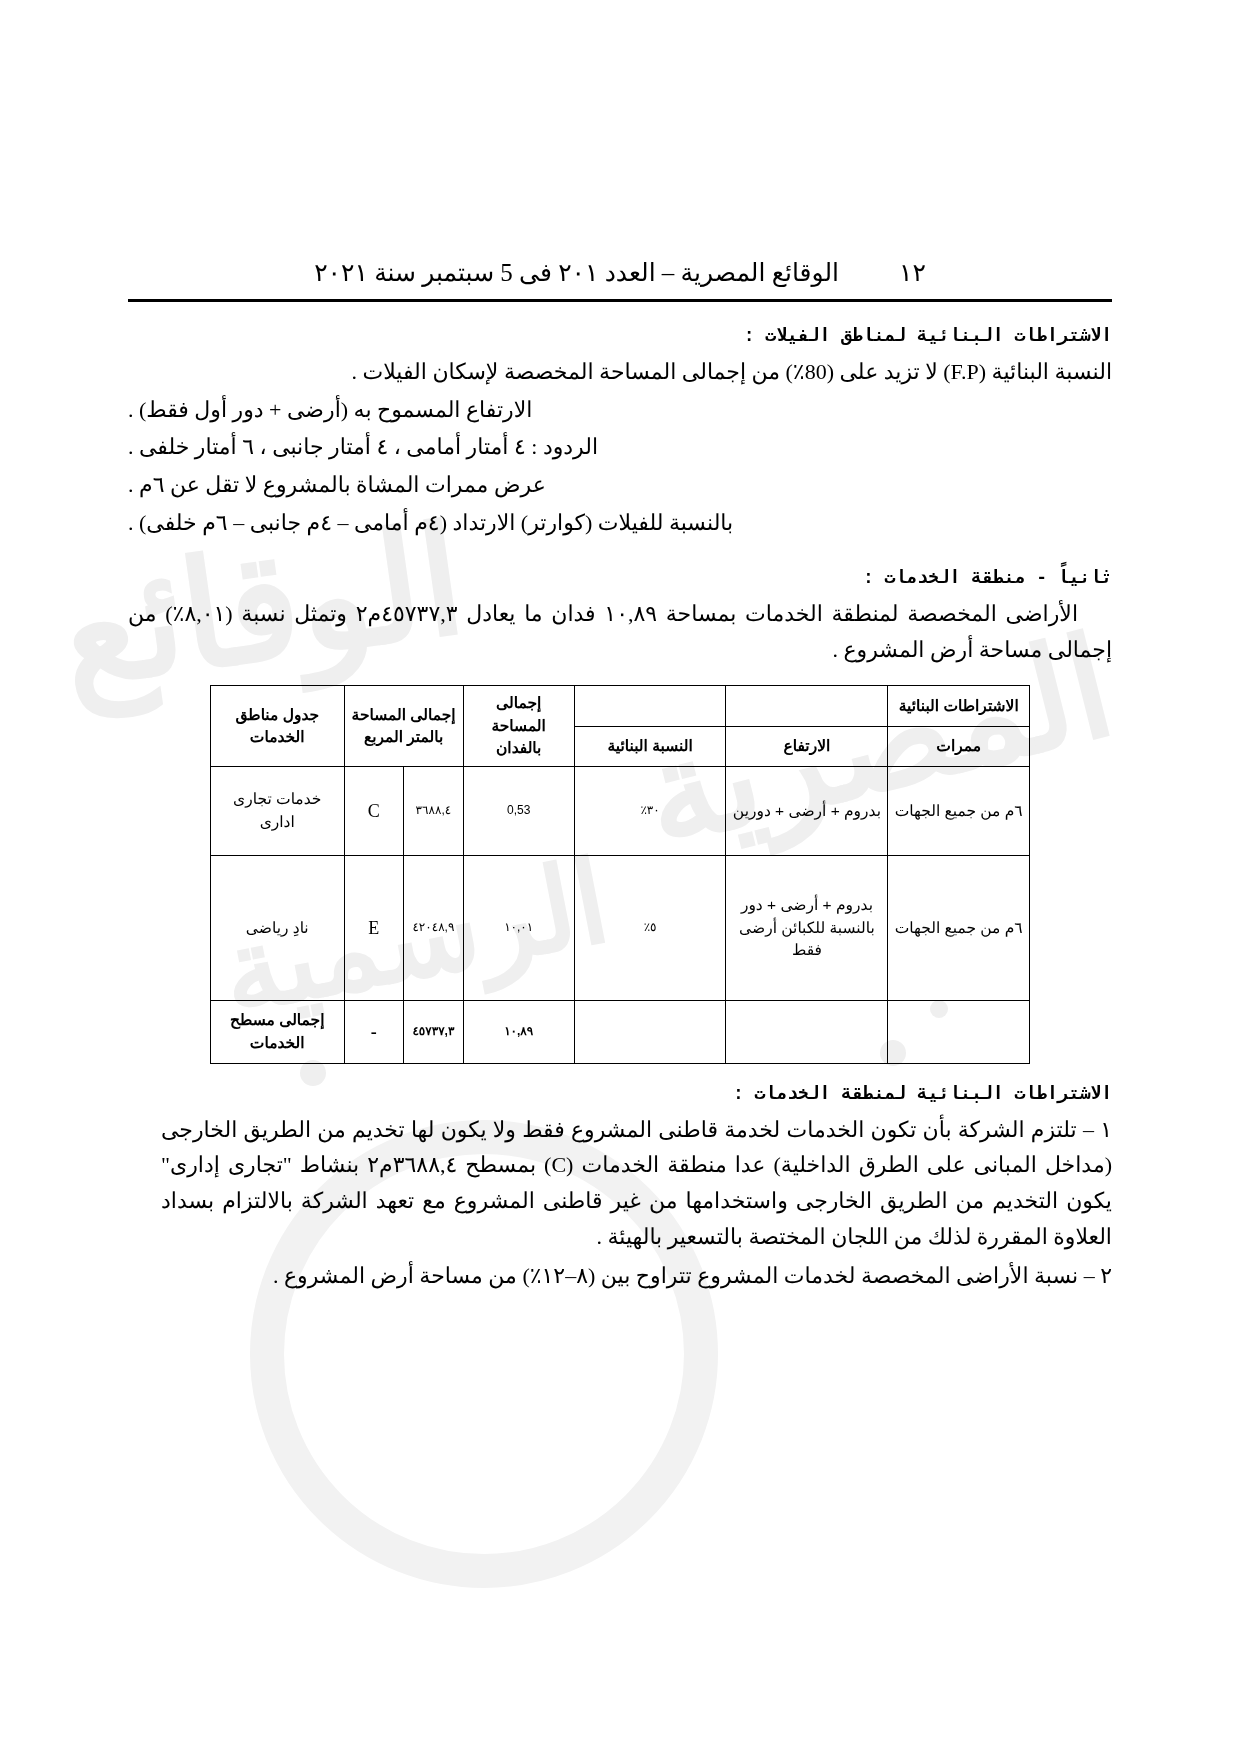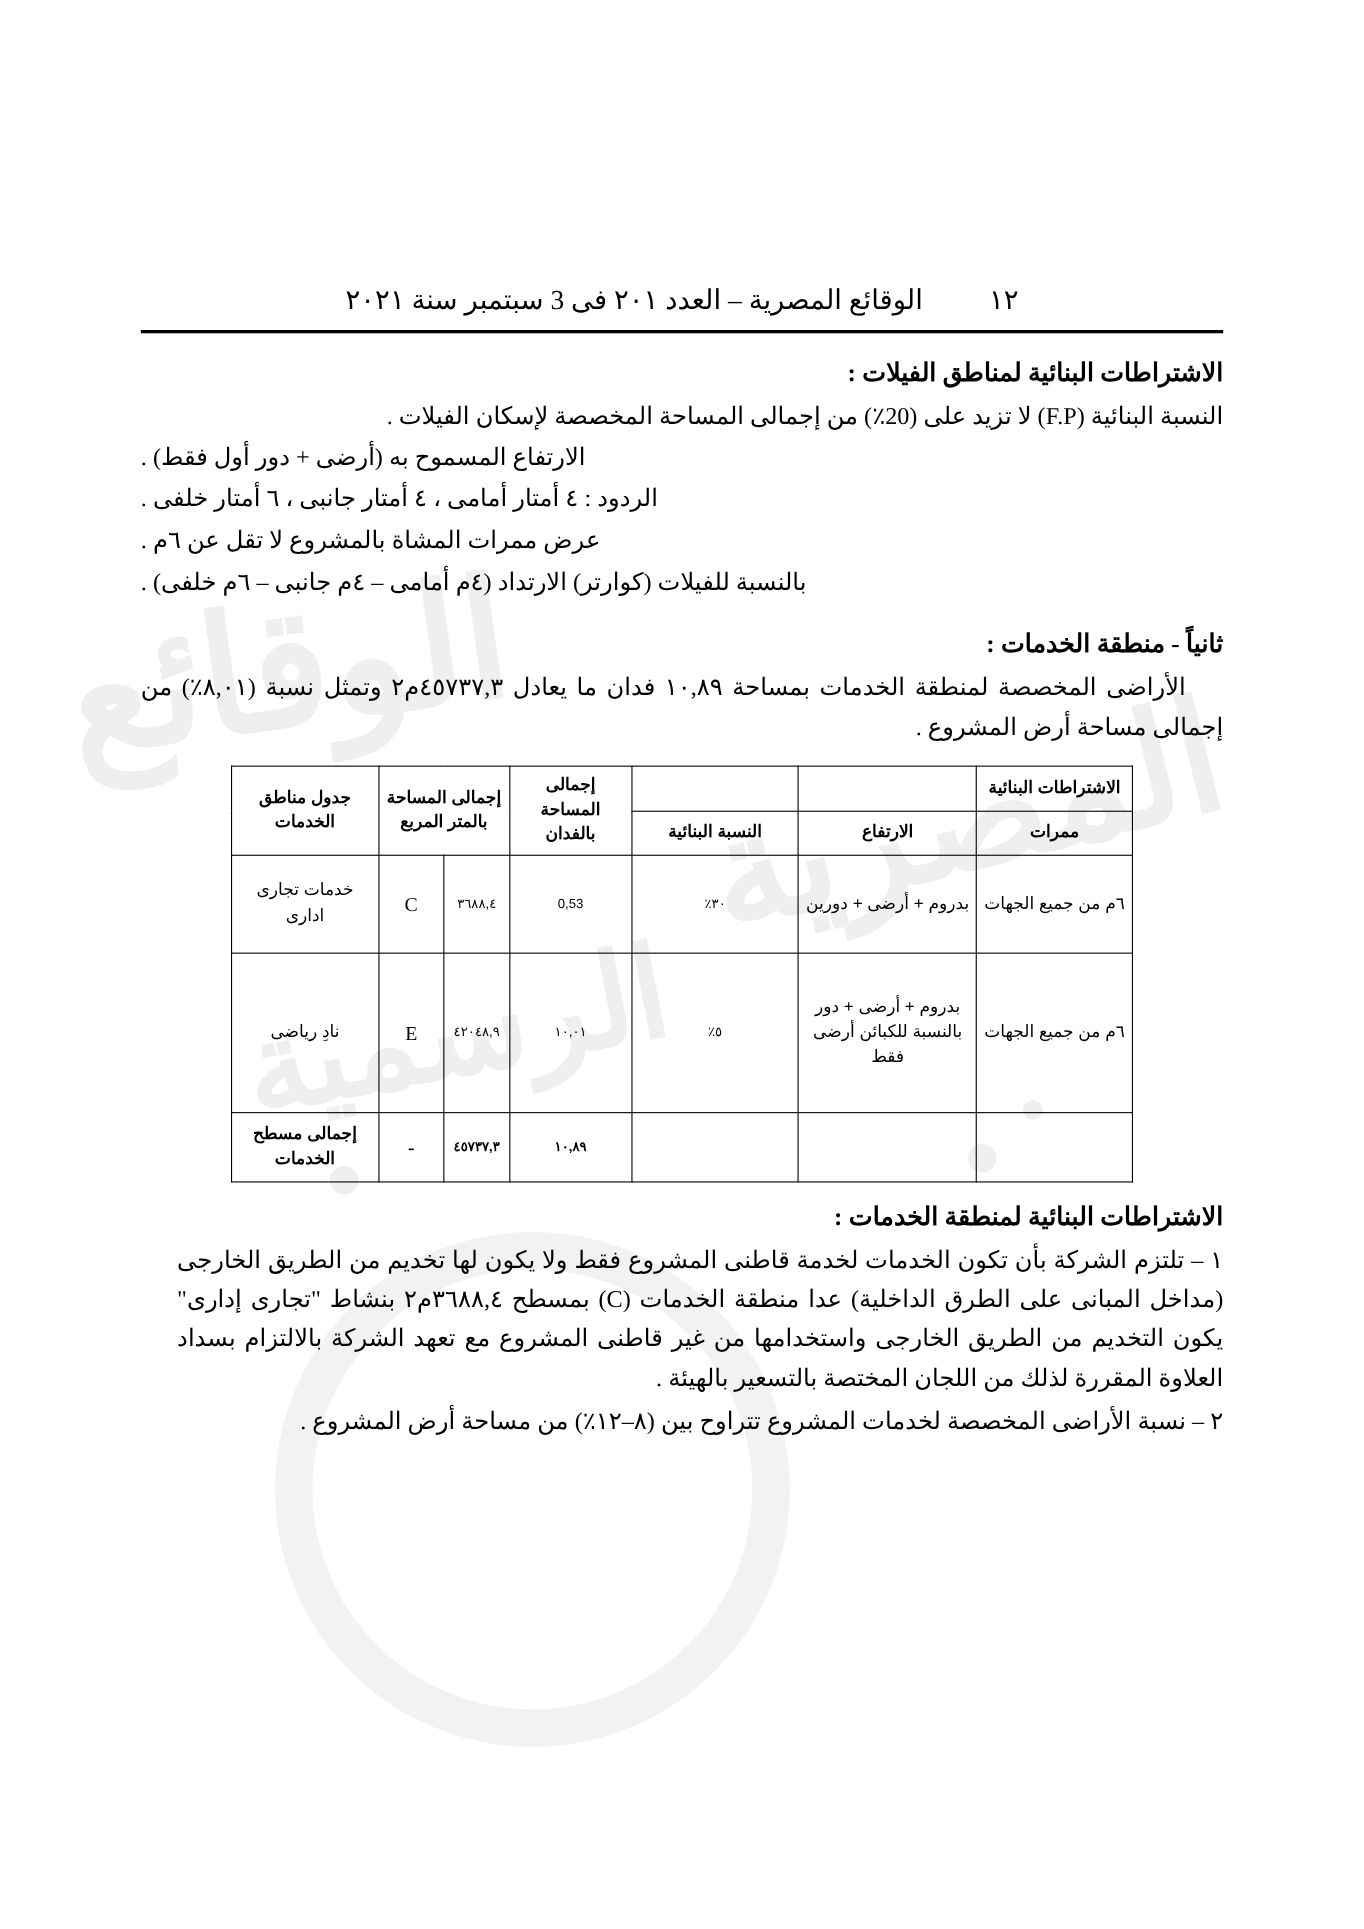--- a/index.html
+++ b/index.html
@@ -67,23 +67,23 @@
     font-size: 25px;
   }
   .header .page-no { font-size: 25px; }
   .header-rule {
     margin-top: 12px;
     border-top: 3px solid #000;
     width: 100%;
   }
 
   h2.sec {
-    font-family: Liberation Serif, serif;
+    font-family: Liberation Mono, monospace;
     font-weight: bold;
-    font-size: 23px;
+    font-size: 18px;
     margin: 22px 0 8px 0;
     text-align: right;
     letter-spacing: -0.3px;
   }
   h2.sec.second { margin-top: 26px; }
   h2.sec.third  { margin-top: 18px; }
 
   p.body {
     font-size: 22px;
     line-height: 1.62;
@@ -156,27 +156,27 @@
     <div class="wm-ring"></div>
     <div class="wm-dot d1"></div>
     <div class="wm-dot d2"></div>
     <div class="wm-dot d3"></div>
   </div>
 
   <div class="content">
 
     <div class="header">
       <span class="page-no">١٢</span>
-      <span>الوقائع المصرية – العدد ٢٠١ فى 3 سبتمبر سنة ٢٠٢١</span>
+      <span>الوقائع المصرية – العدد ٢٠١ فى 5 سبتمبر سنة ٢٠٢١</span>
     </div>
     <div class="header-rule"></div>
 
     <h2 class="sec">الاشتراطات البنائية لمناطق الفيلات :</h2>
 
-    <p class="body">النسبة البنائية (F.P) لا تزيد على (20٪) من إجمالى المساحة المخصصة لإسكان الفيلات .</p>
+    <p class="body">النسبة البنائية (F.P) لا تزيد على (80٪) من إجمالى المساحة المخصصة لإسكان الفيلات .</p>
     <p class="body center-ish">الارتفاع المسموح به (أرضى + دور أول فقط) .</p>
     <p class="body center-ish">الردود : ٤ أمتار أمامى ، ٤ أمتار جانبى ، ٦ أمتار خلفى .</p>
     <p class="body center-ish">عرض ممرات المشاة بالمشروع لا تقل عن ٦م .</p>
     <p class="body center-ish">بالنسبة للفيلات (كوارتر) الارتداد (٤م أمامى – ٤م جانبى – ٦م خلفى) .</p>
 
     <h2 class="sec second">ثانياً - منطقة الخدمات :</h2>
 
     <p class="body ind">الأراضى المخصصة لمنطقة الخدمات بمساحة ١٠,٨٩ فدان ما يعادل ٤٥٧٣٧,٣م٢ وتمثل نسبة (٨,٠١٪) من إجمالى مساحة أرض المشروع .</p>
 
     <table class="svc">

